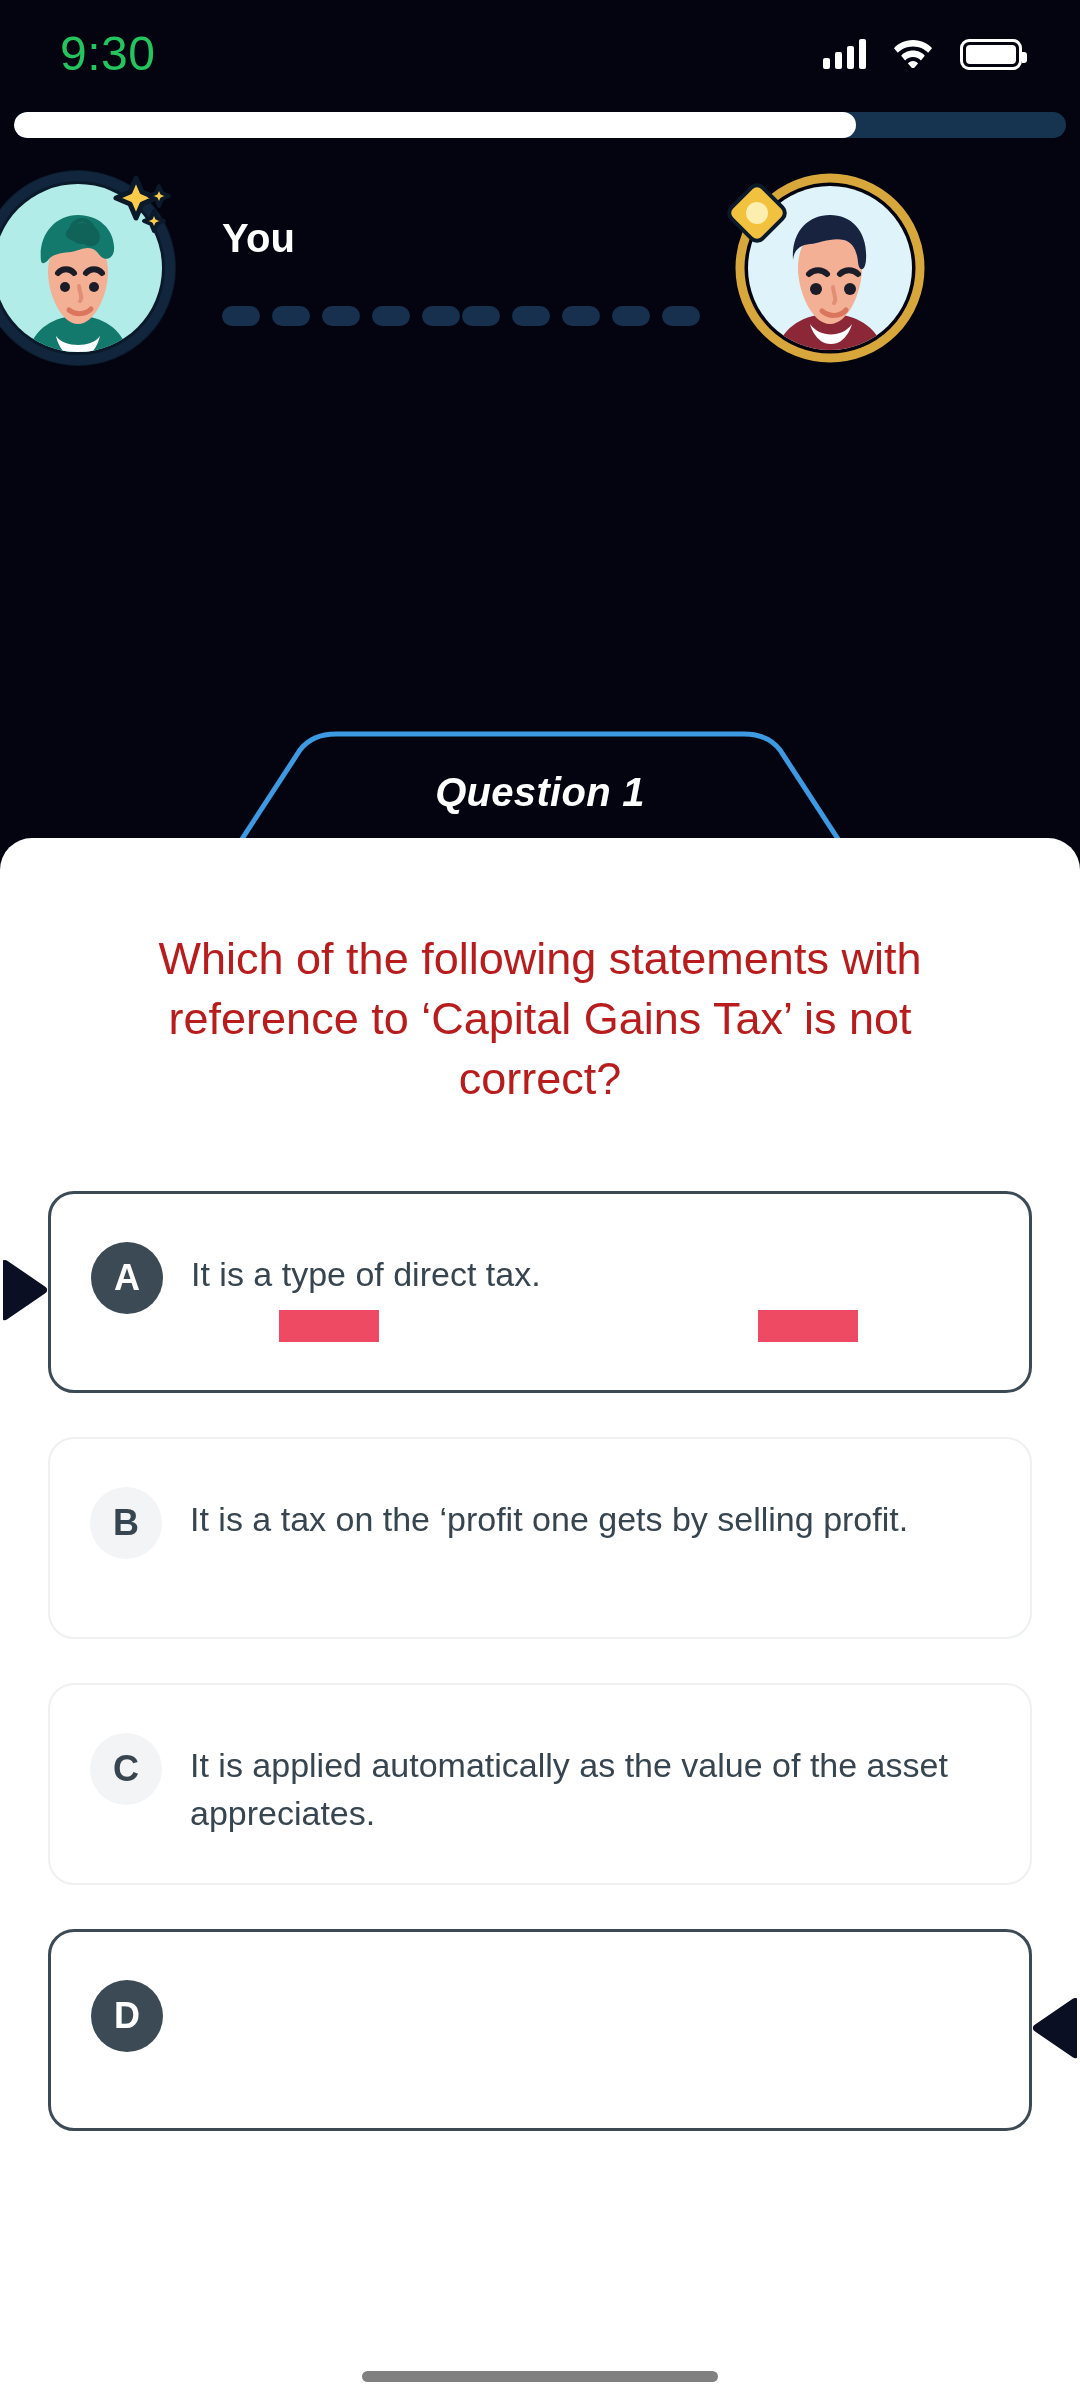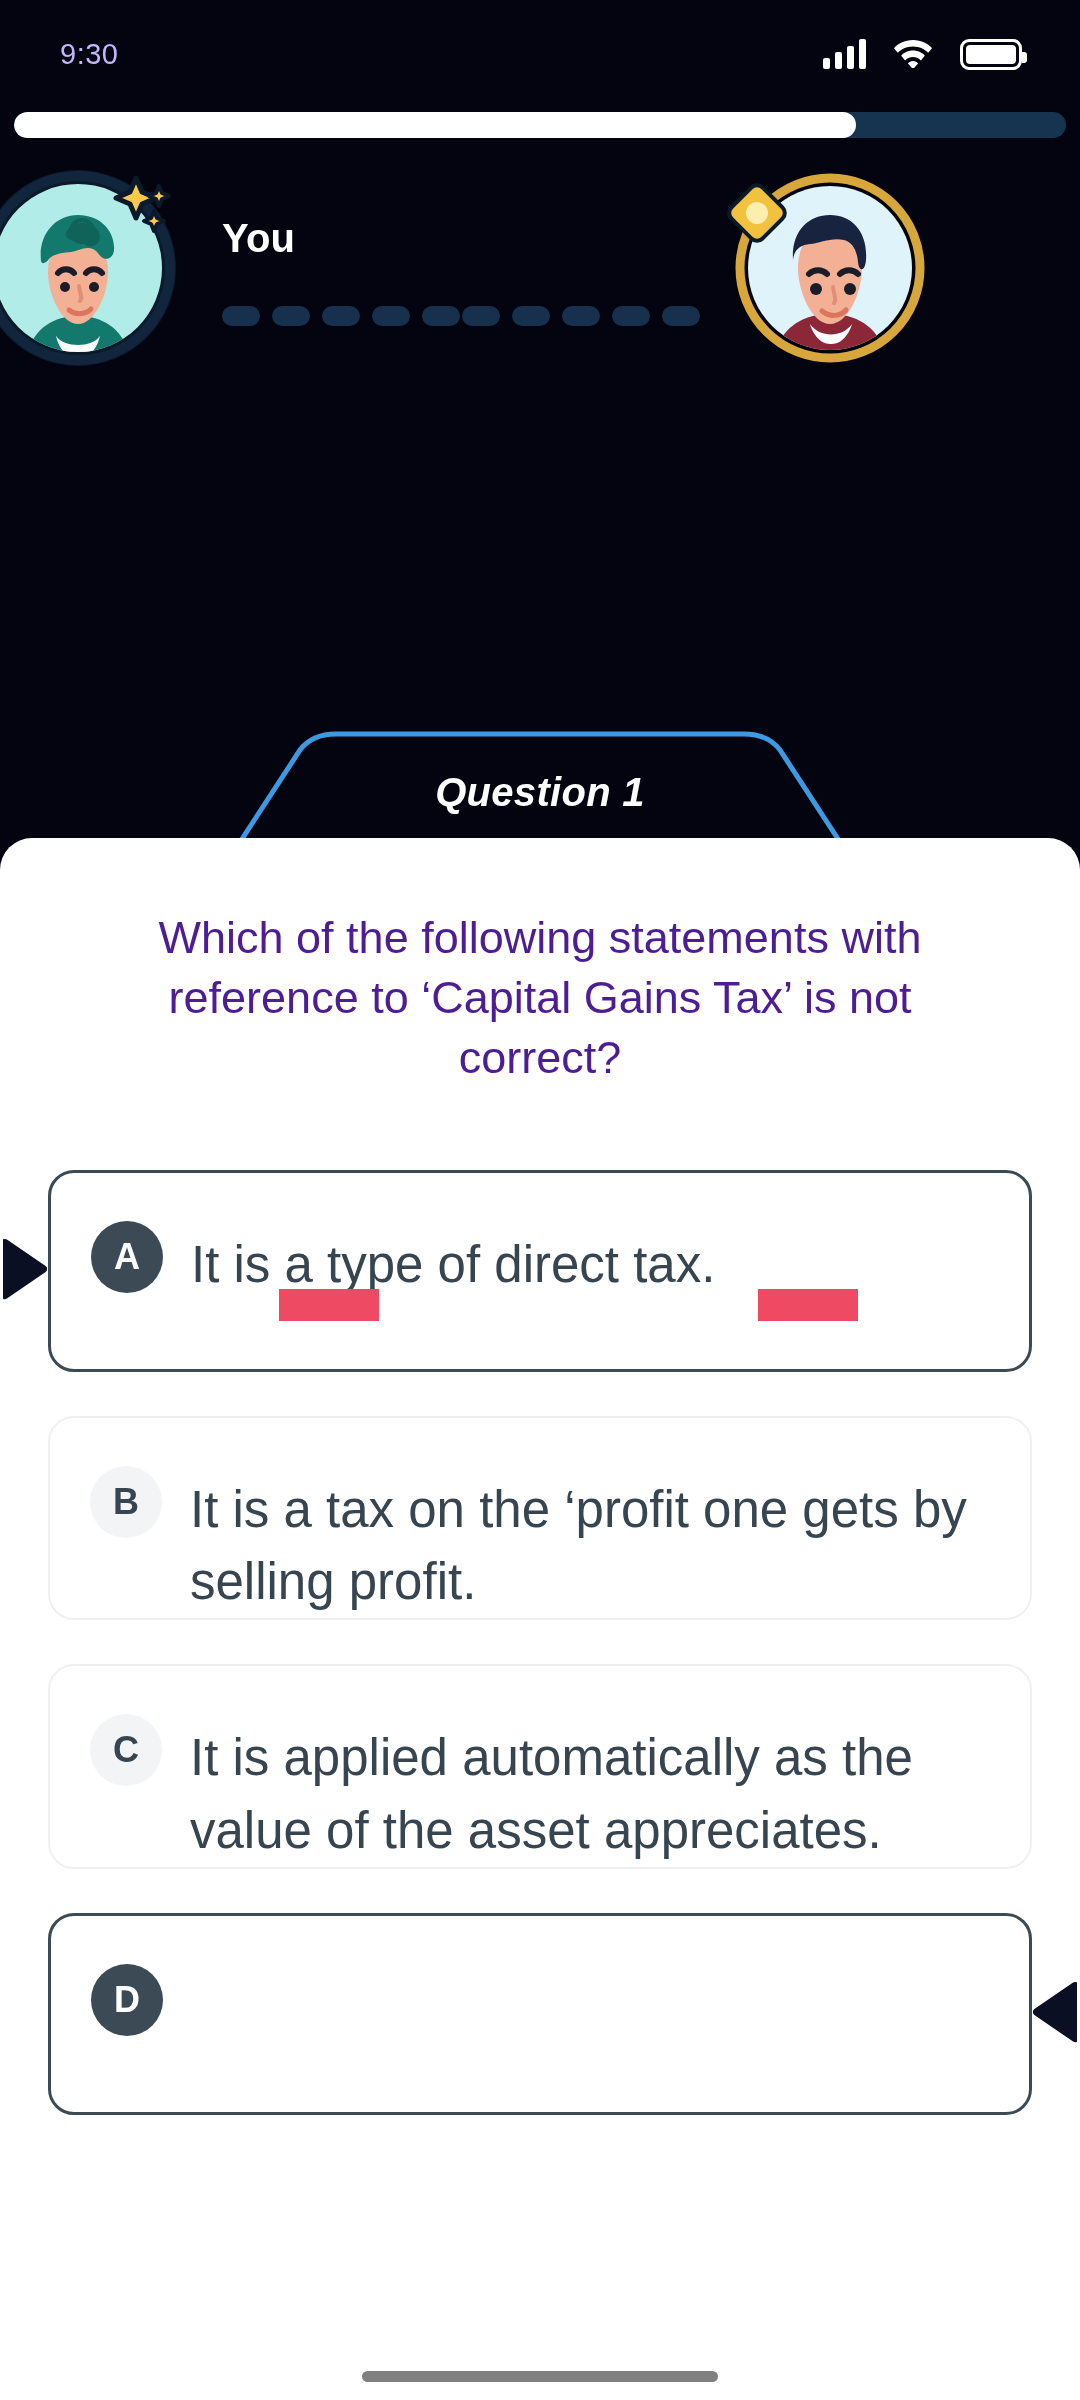--- a/index.html
+++ b/index.html
@@ -11,21 +11,21 @@
   }
   #root { position:relative; width:1080px; height:2400px; background:#03040f; }
 
   
   .statusbar{
     position:absolute; top:0; left:0; width:1080px; height:108px;
     display:flex; align-items:center; justify-content:space-between;
     padding:0 58px 0 60px;
   }
   .status-time{
-    color:#c4b5fd; font-size:29px; font-weight:400;
+    color:#22c55e; font-size:48px; font-weight:400;
     letter-spacing:0.5px; line-height:1;
   }
   .status-icons{ display:flex; align-items:center; gap:26px; }
   .bars{ display:flex; align-items:flex-end; gap:5px; height:30px; }
   .bars i{ display:block; width:7px; background:#fff; border-radius:2px; }
   .bars i:nth-child(1){ height:11px; }
   .bars i:nth-child(2){ height:17px; }
   .bars i:nth-child(3){ height:23px; }
   .bars i:nth-child(4){ height:30px; }
   .batt{
@@ -77,22 +77,22 @@
     letter-spacing:0.3px;
   }
 
   
   .sheet{
     position:absolute; left:0; top:838px; width:1080px; height:1562px;
     background:#ffffff; border-radius:32px 32px 0 0; overflow:hidden;
   }
 
   .question-text{
-    margin:70px 86px 0 86px; text-align:center;
-    color:#4c1d95; font-size:45px; line-height:1.33; font-weight:400;
+    margin:91px 86px 0 86px; text-align:center;
+    color:#b91c1c; font-size:45px; line-height:1.33; font-weight:400;
   }
 
   
   .options{ position:relative; margin-top:82px; }
   .option{
     position:relative; margin:0 48px 44px 48px;
     min-height:202px; border-radius:26px; background:#fff;
     display:flex; align-items:flex-start; padding:54px 40px 0 40px;
   }
   .option.plain{ border:2px solid #eef0f2; }
@@ -100,21 +100,21 @@
 
   .badge{
     flex:0 0 auto; width:72px; height:72px; border-radius:50%;
     display:flex; align-items:center; justify-content:center;
     font-size:36px; font-weight:700; margin-right:28px; margin-top:-6px;
   }
   .badge.dark{ background:#3b4a54; color:#ffffff; }
   .badge.light{ background:#f2f4f6; color:#36454f; }
 
   .opt-text{
-    color:#36454f; font-size:51px; line-height:1.42; font-weight:400;
+    color:#36454f; font-size:34px; line-height:1.42; font-weight:400;
     padding-top:2px; flex:1;
   }
 
   
   .arrow{ position:absolute; top:50%; transform:translateY(-50%); }
   .arrow.l{ left:-48px; }
   .arrow.r{ right:-48px; }
 
   
   .redact{ position:absolute; height:32px; background:#ef4a63; }

